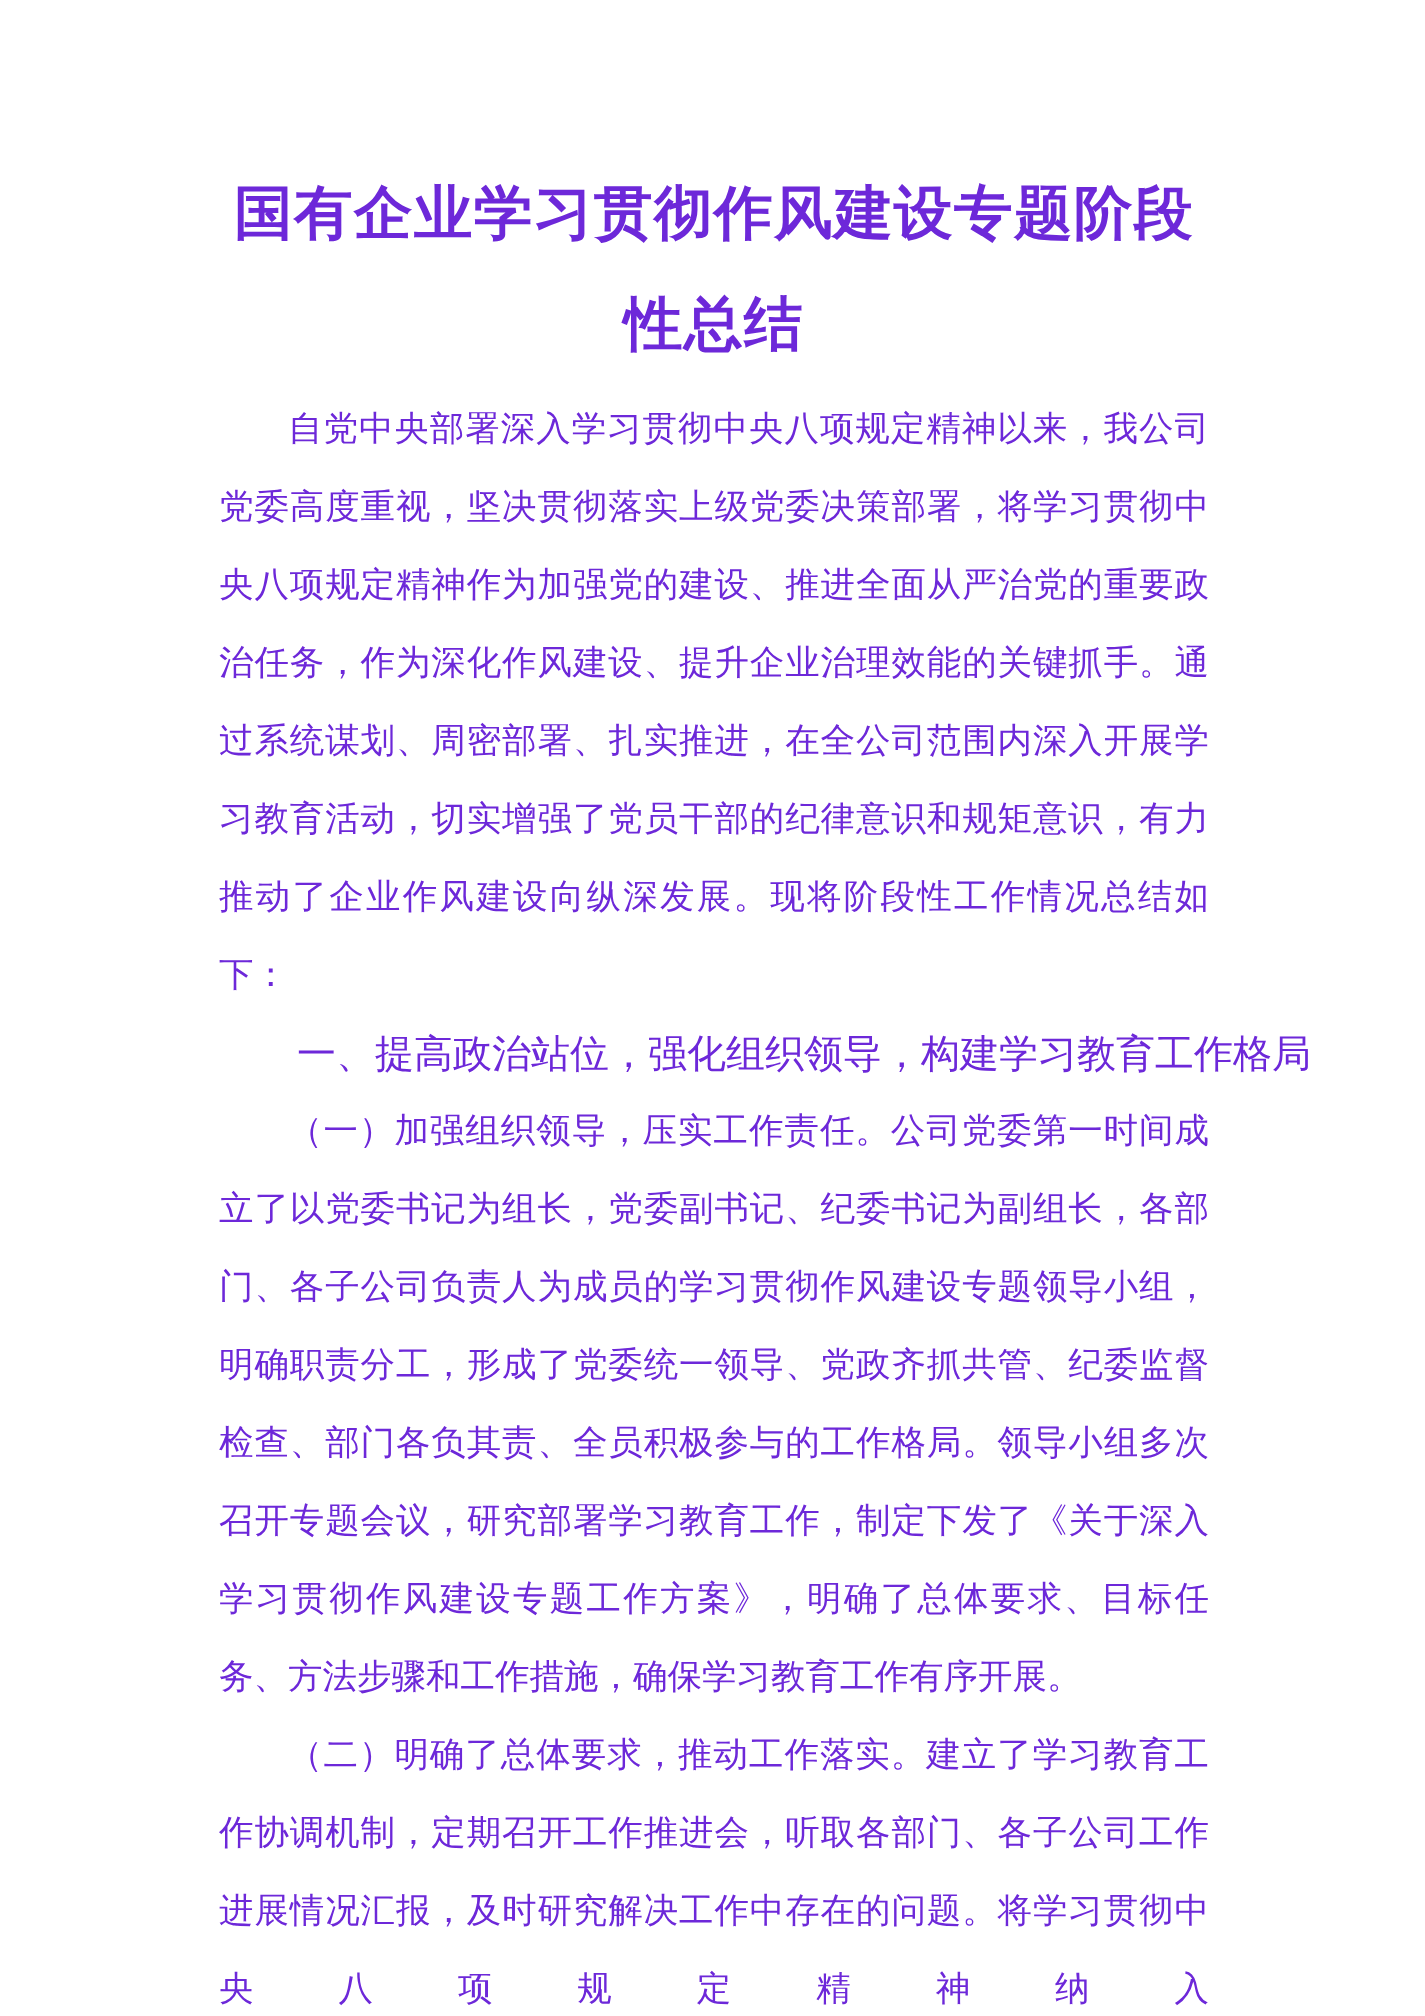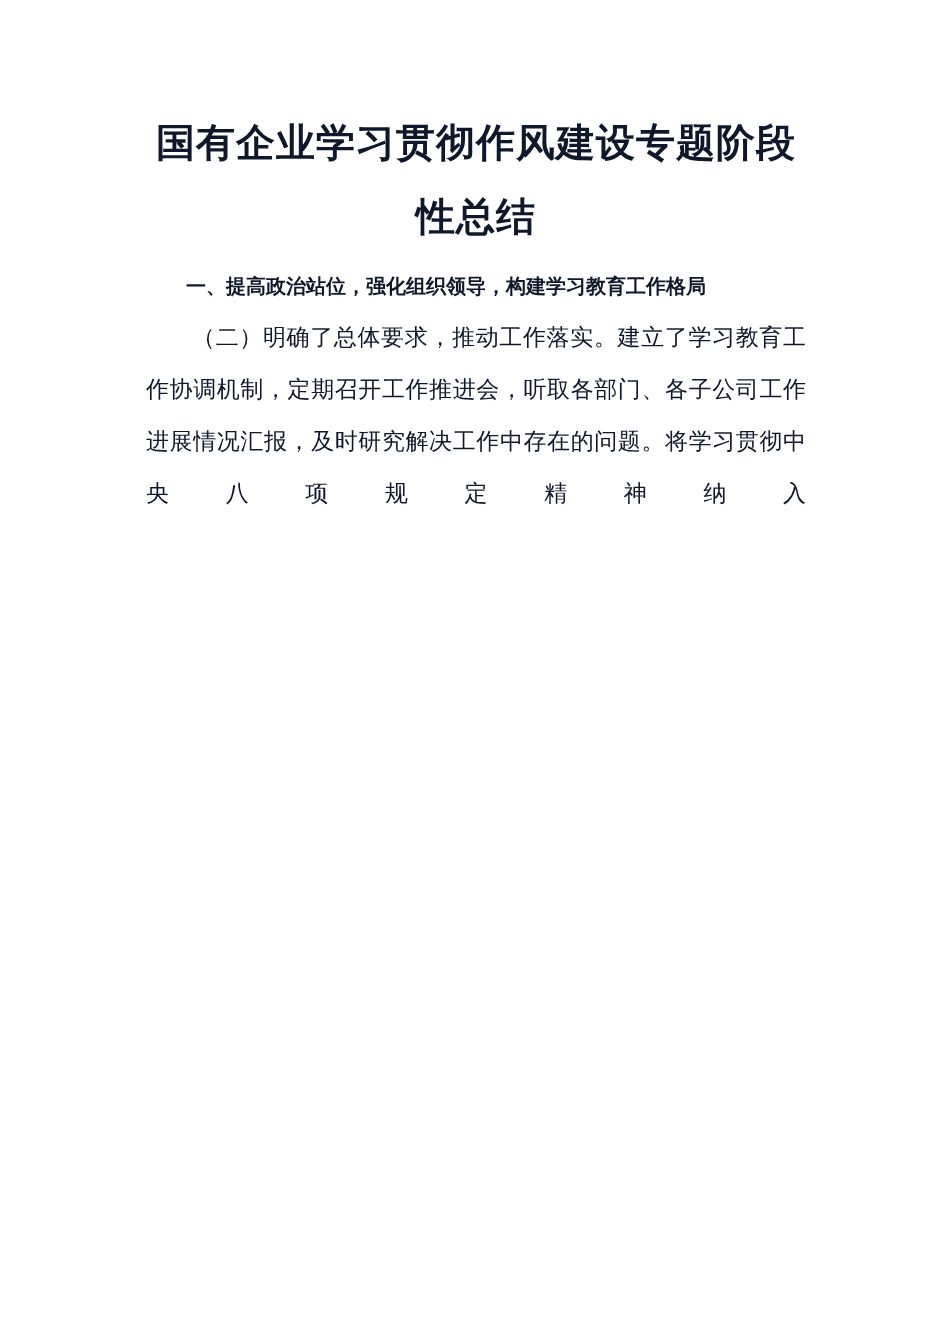--- a/index.html
+++ b/index.html
@@ -6,21 +6,21 @@
     margin: 0;
     padding: 0;
     background: #ffffff;
   }
   .page {
     position: relative;
     width: 950px;
     height: 1344px;
     background: #ffffff;
     overflow: hidden;
-    color: #0f172a;
+    color: #6d28d9;
   }
   .content {
     padding: 106px 144px 0 146px;
   }
   .doc-title {
     font-family: "Liberation Serif", "DejaVu Serif", serif;
     font-weight: bold;
     font-size: 39px;
     line-height: 74px;
     text-align: center;
@@ -32,39 +32,41 @@
     font-size: 23px;
     line-height: 52px;
     text-align: justify;
     text-justify: inter-ideograph;
     text-indent: 2em;
     margin: 0;
     word-break: break-all;
   }
   .heading {
     font-family: "Liberation Sans", "DejaVu Sans", sans-serif;
-    font-weight: bold;
-    font-size: 20px;
+    font-weight: normal;
+    font-size: 26px;
     line-height: 52px;
     text-indent: 2em;
     margin: 0;
     white-space: nowrap;
   }
   .clipped {
     text-align-last: justify;
   }
   .lead {
     
     font-style: normal;
   }
 </style>
 </head>
 <body>
 
 <div class="page">
   <div class="content">
     <h1 class="doc-title">国有企业学习贯彻作风建设专题阶段性总结</h1>
     <div>
+        <p class="para">自党中央部署深入学习贯彻中央八项规定精神以来，我公司党委高度重视，坚决贯彻落实上级党委决策部署，将学习贯彻中央八项规定精神作为加强党的建设、推进全面从严治党的重要政治任务，作为深化作风建设、提升企业治理效能的关键抓手。通过系统谋划、周密部署、扎实推进，在全公司范围内深入开展学习教育活动，切实增强了党员干部的纪律意识和规矩意识，有力推动了企业作风建设向纵深发展。现将阶段性工作情况总结如下：</p>
         <p class="heading">一、提高政治站位，强化组织领导，构建学习教育工作格局</p>
+        <p class="para"><span class="lead">（一）加强组织领导，压实工作责任。</span>公司党委第一时间成立了以党委书记为组长，党委副书记、纪委书记为副组长，各部门、各子公司负责人为成员的学习贯彻作风建设专题领导小组，明确职责分工，形成了党委统一领导、党政齐抓共管、纪委监督检查、部门各负其责、全员积极参与的工作格局。领导小组多次召开专题会议，研究部署学习教育工作，制定下发了《关于深入学习贯彻作风建设专题工作方案》，明确了总体要求、目标任务、方法步骤和工作措施，确保学习教育工作有序开展。</p>
         <p class="para clipped"><span class="lead">（二）明确了总体要求，推动工作落实。</span>建立了学习教育工作协调机制，定期召开工作推进会，听取各部门、各子公司工作进展情况汇报，及时研究解决工作中存在的问题。将学习贯彻中央八项规定精神纳入</p>
       </div>
   </div>
 </div>
 
 </body></html>

